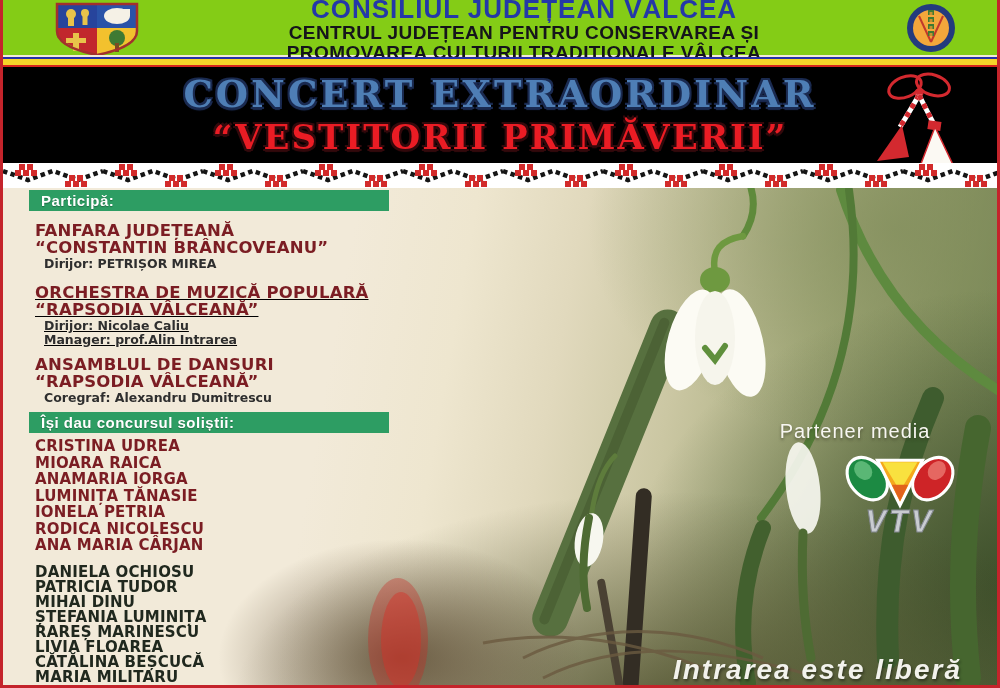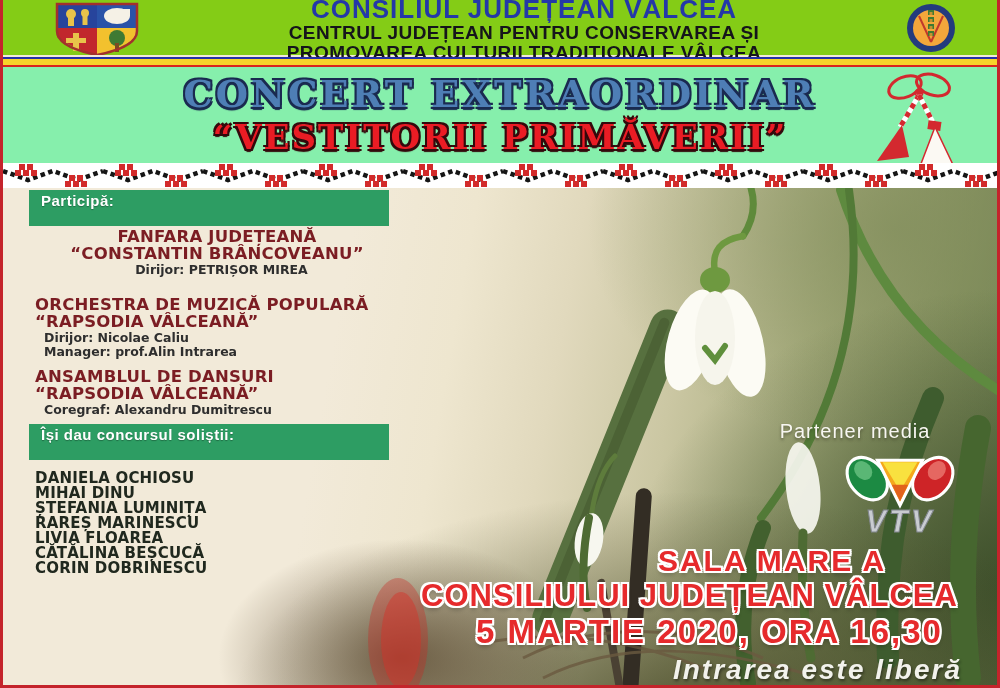--- a/index.html
+++ b/index.html
@@ -14,46 +14,46 @@
   .header{ position:absolute; top:0; left:0; right:0; height:55px; background:#84cc16;
     display:flex; align-items:center; }
   .coat{ margin-left:48px; flex:0 0 auto; }
   .htext{ flex:1 1 auto; text-align:center; line-height:1; padding-top:2px;}
   .h1{ font-weight:bold; font-size:26px; letter-spacing:1px; color:#2438A8; }
   .h2{ font-weight:bold; font-size:19px; color:#15151B; margin-top:1px; letter-spacing:.4px;}
   .hlogo{ margin-right:40px; flex:0 0 auto; }
   .tricolor{ position:absolute; top:57px; left:0; right:0; height:10px;}
   .tc-b{height:2px;background:#2430A6}.tc-y{height:6px;background:#F6D42A}.tc-r{height:2px;background:#D9251D}
   
-  .titleblock{ position:absolute; top:67px; left:0; right:0; height:96px; background:#86efac; text-align:center; }
+  .titleblock{ position:absolute; top:67px; left:0; right:0; height:96px; background:#000000; text-align:center; }
   .t1{ margin-top:5px; font-family:"DejaVu Serif", serif; font-weight:800; font-size:37px; letter-spacing:3px; color:#4E7EB5;
        text-shadow:-2px -2px 0 #1A2A50, 2px -2px 0 #1A2A50, -2px 2px 0 #1A2A50, 2px 2px 0 #1A2A50, 0 3px 1px #1A2A50; }
   .t2{ margin-top:1px; font-family:"DejaVu Serif", serif; font-weight:800; font-size:34px; letter-spacing:2px; color:#EA1C24;
        text-shadow:-2px -2px 0 #33090C, 2px -2px 0 #33090C, -2px 2px 0 #33090C, 2px 2px 0 #33090C, 0 3px 1px #33090C; }
   .martisor{ position:absolute; right:28px; top:0px; }
   
   .folk{ position:absolute; top:163px; left:0; right:0; height:25px; background:#fff; }
   
   .main{ position:absolute; top:188px; left:0; right:0; height:500px; }
   .photo-bg{ position:absolute; inset:0; z-index:0;
     background:
       radial-gradient(ellipse 260px 170px at 40% 94%, rgba(88,70,46,.80), rgba(88,70,46,0) 70%),
       radial-gradient(ellipse 620px 300px at 68% 104%, rgba(72,74,40,.85), rgba(72,74,40,0) 72%),
       radial-gradient(ellipse 520px 400px at 102% 80%, rgba(58,76,40,.95), rgba(58,76,40,0) 75%),
       radial-gradient(ellipse 430px 300px at 90% 8%, rgba(130,142,92,.75), rgba(130,142,92,0) 72%),
       linear-gradient(100deg,#F2EAD9 0%,#F2EAD9 33%,#EEE6CF 44%,#E1D9BD 54%,#CBC7A3 65%,#A7AC7D 78%,#84905F 90%,#6A7B4E 100%);
   }
   .decor{ position:absolute; inset:0; z-index:1; pointer-events:none; }
   
   .left-col{ position:absolute; left:26px; top:2px; width:370px; z-index:3; }
-  .bar{ background:#2D9D63; color:#fff; font-weight:bold; font-size:15px; padding:2px 10px 17px 12px;
+  .bar{ background:#2D9D63; color:#fff; font-weight:bold; font-size:15px; padding:2px 10px 2px 12px;
         width:360px; text-shadow:0 1px 1px rgba(0,0,0,.3); letter-spacing:.5px; }
   .bar2{ margin-top:8px; }
   .ens{ margin-left:6px; }
-  .ens.e1{ margin-top:2px;text-align:center; } .ens.e2{ margin-top:20px; } .ens.e3{ margin-top:10px; }
+  .ens.e1{ margin-top:11px; } .ens.e2{ margin-top:14px;text-decoration:underline; } .ens.e3{ margin-top:10px; }
   .ens .n{ font-family:"DejaVu Sans", sans-serif; font-weight:800; font-size:16.5px; line-height:17px; color:#7B1D23; letter-spacing:.2px; }
   .ens .c{ font-family:"DejaVu Sans", sans-serif; font-weight:700; font-size:12.5px; line-height:13px; color:#2E2E2E; margin-left:9px; margin-top:1px; }
   .slist{ margin-left:6px; list-style:none; }
   .slist1{ margin-top:5px; }
   .slist1 li{ font-family:"DejaVu Sans", sans-serif; font-weight:800; font-size:15px; line-height:16.5px; color:#7B1D23; letter-spacing:.2px;}
   .slist2{ margin-top:11px; }
   .slist2 li{ font-family:"DejaVu Sans", sans-serif; font-weight:800; font-size:15px; line-height:15px; color:#20281E; letter-spacing:.2px;}
   
   .partener{ position:absolute; left:722px; top:232px; width:260px; z-index:3; text-align:center;
     font-size:20px; color:#F7F6F1; letter-spacing:1px; text-shadow:0 2px 3px rgba(50,50,30,.55); }
@@ -229,45 +229,51 @@
       </div>
 
       <div class="ens e3">
         <div class="n">ANSAMBLUL DE DANSURI</div>
         <div class="n">“RAPSODIA VÂLCEANĂ”</div>
         <div class="c">Coregraf: Alexandru Dumitrescu</div>
       </div>
 
       <div class="bar bar2">Își dau concursul soliștii:</div>
 
+      <ul class="slist slist1">
+          <li>CRISTINA UDREA</li>
+          <li>MIOARA RAICA</li>
+          <li>ANAMARIA IORGA</li>
+          <li>LUMINIȚA TĂNASIE</li>
+          <li>IONELA PETRIA</li>
+          <li>RODICA NICOLESCU</li>
+          <li>ANA MARIA CÂRJAN</li>
+        </ul>
       <ul class="slist slist2">
           <li>DANIELA OCHIOSU</li>
+          <li>PATRICIA TUDOR</li>
           <li>MIHAI DINU</li>
           <li>ȘTEFANIA LUMINIȚA</li>
           <li>RAREȘ MARINESCU</li>
           <li>LIVIA FLOAREA</li>
           <li>CĂTĂLINA BEȘCUCĂ</li>
+          <li>MARIA MILITARU</li>
           <li>CORIN DOBRINESCU</li>
         </ul>
     </div>
 
     <div class="partener">Partener media</div>
 
     <svg class="vtv" width="128" height="88" viewBox="0 0 124 86">
       <ellipse cx="30" cy="28" rx="17" ry="23" fill="#1C8A43" stroke="#fff" stroke-width="3" transform="rotate(-40 30 28)"></ellipse>
       <ellipse cx="26" cy="20" rx="8" ry="10" fill="#6FC585" opacity=".75" transform="rotate(-40 26 20)"></ellipse>
       <ellipse cx="94" cy="28" rx="17" ry="23" fill="#CE2427" stroke="#fff" stroke-width="3" transform="rotate(40 94 28)"></ellipse>
       <ellipse cx="98" cy="20" rx="8" ry="10" fill="#F0857A" opacity=".7" transform="rotate(40 98 20)"></ellipse>
       <path d="M40,10 L84,10 L62,54 Z" fill="#F5A81C" stroke="#fff" stroke-width="3"></path>
       <path d="M45,12 L79,12 L62,40 Z" fill="#F9E13F"></path>
       <path d="M54,34 L70,34 L62,50 Z" fill="#E2621B"></path>
       <text x="62" y="80" text-anchor="middle" font-family="Liberation Sans, sans-serif" font-weight="bold" font-style="italic" font-size="30" letter-spacing="3" fill="#C9CCD1" stroke="#82878E" stroke-width="1" aria-label="VTV">VTV</text>
     </svg>
 
-    <div class="venue">
-      <div class="v1">SALA MARE A</div>
-      <div class="v2">CONSILIULUI JUDEȚEAN VÂLCEA</div>
-      <div class="v3">5 MARTIE 2020, ORA 16,30</div>
-    </div>
 
     <div class="entry">Intrarea este liberă</div>
   </div>
 </div>
 
 </body></html>

